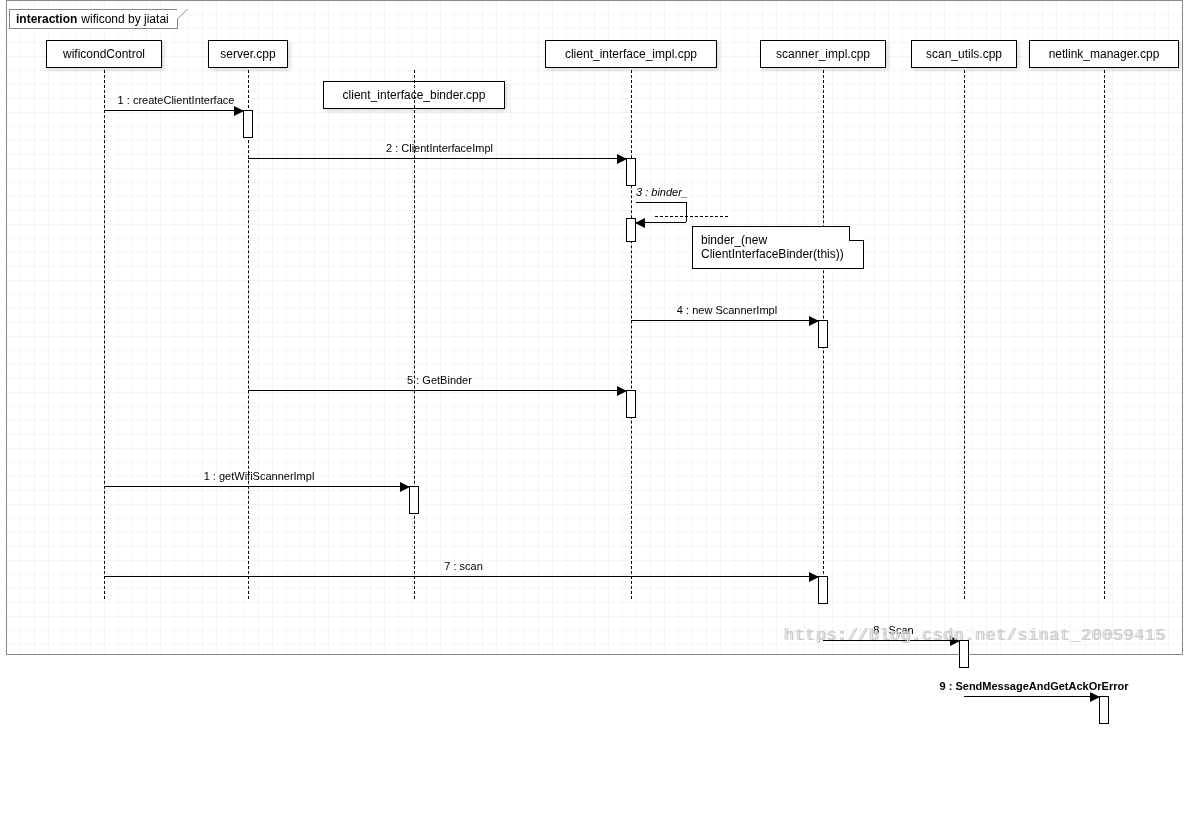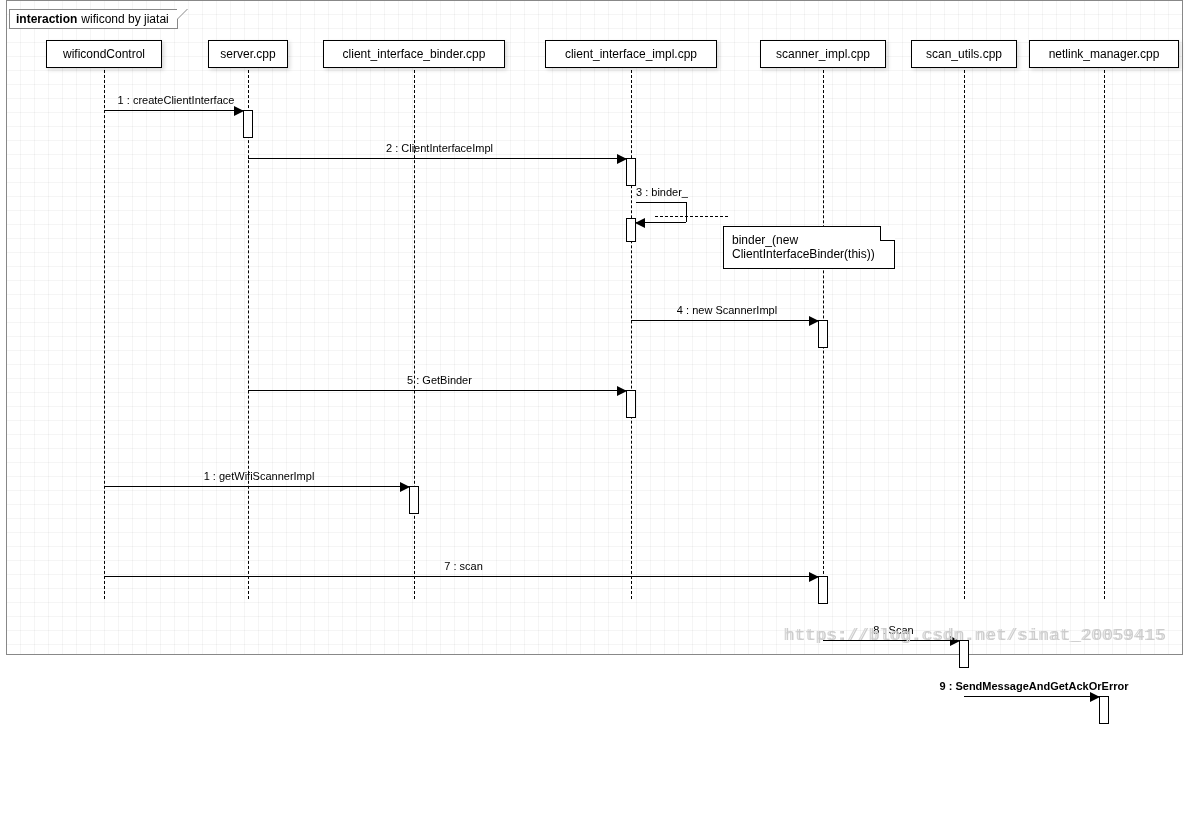--- a/index.html
+++ b/index.html
@@ -178,21 +178,21 @@
   <div class="frame-tab">
     <b>interaction</b>
     <span>wificond by jiatai</span>
   </div>
 
   <div id="lifelines">
       <div class="head" style="left: 46px; width: 116px;"><span>wificondControl</span></div>
       <div class="lifeline" style="left: 104px;"></div>
       <div class="head" style="left: 208px; width: 80px;"><span>server.cpp</span></div>
       <div class="lifeline" style="left: 248px;"></div>
-      <div class="head" style="left: 323px; width: 182px;"><span>client_interface_binder.cpp</span></div>
+      <div class="head" style="left: 323px; width: 182px; margin-top: 41px;"><span>client_interface_binder.cpp</span></div>
       <div class="lifeline" style="left: 414px;"></div>
       <div class="head" style="left: 545px; width: 172px;"><span>client_interface_impl.cpp</span></div>
       <div class="lifeline" style="left: 631px;"></div>
       <div class="head" style="left: 760px; width: 126px;"><span>scanner_impl.cpp</span></div>
       <div class="lifeline" style="left: 823px;"></div>
       <div class="head" style="left: 911px; width: 106px;"><span>scan_utils.cpp</span></div>
       <div class="lifeline" style="left: 964px;"></div>
       <div class="head" style="left: 1029px; width: 150px;"><span>netlink_manager.cpp</span></div>
       <div class="lifeline" style="left: 1104px;"></div>
     </div>
@@ -214,21 +214,21 @@
       <div class="msg-label" style="position: absolute; top: 94px; left: 176px; transform: translateX(-50%);">1 : createClientInterface</div>
       <div class="msg" style="left: 248px; top: 158px; width: 378px;">
         <div class="arrow-r"></div>
       </div>
       <div class="msg-label" style="position: absolute; top: 142px; left: 439.5px; transform: translateX(-50%);">2 : ClientInterfaceImpl</div>
       <div class="msg" style="left: 636px; top: 202px; width: 50px;"></div>
       <div style="position: absolute; left: 686px; top: 202px; height: 20px; border-left: 1px solid rgb(0, 0, 0);"></div>
       <div class="msg" style="left: 636px; top: 222px; width: 50px;">
         <div class="arrow-l"></div>
       </div>
-      <div class="msg-label" style="left: 636px; top: 186px; position: absolute;">3 : binder_</div>
+      <div class="msg-label" style="left: 636px; top: 186px; position: absolute; font-style: italic;">3 : binder_</div>
       <div class="msg" style="left: 631px; top: 320px; width: 187px;">
         <div class="arrow-r"></div>
       </div>
       <div class="msg-label" style="position: absolute; top: 304px; left: 727px; transform: translateX(-50%);">4 : new ScannerImpl</div>
       <div class="msg" style="left: 248px; top: 390px; width: 378px;">
         <div class="arrow-r"></div>
       </div>
       <div class="msg-label" style="position: absolute; top: 374px; left: 439.5px; transform: translateX(-50%);">5 : GetBinder</div>
       <div class="msg" style="left: 104px; top: 486px; width: 305px;">
         <div class="arrow-r"></div>
@@ -242,21 +242,21 @@
         <div class="arrow-r"></div>
       </div>
       <div class="msg-label" style="position: absolute; top: 624px; left: 893.5px; transform: translateX(-50%);">8 : Scan</div>
       <div class="msg" style="left: 964px; top: 696px; width: 135px;">
         <div class="arrow-r"></div>
       </div>
       <div class="msg-label" style="position: absolute; top: 680px; left: 1034px; transform: translateX(-50%); font-weight: bold;">9 : SendMessageAndGetAckOrError</div>
     </div>
 
   <div id="note-anchor" class="note-anchor" style="left: 655px; top: 216px; width: 73px;"></div>
-  <div id="note" class="note" style="left: 723px; top: 226px; width: 172px; min-height: 40px;">
+  <div id="note" class="note" style="left: 692px; top: 226px; width: 172px; min-height: 40px;">
     <div class="fold"></div>
     <div>binder_(new</div>
     <div>ClientInterfaceBinder(this))</div>
   </div>
 
   <div class="wm2">https://blog.csdn.net/sinat_20059415</div>
   <div class="wm1">https://blog.csdn.net/sinat_20059415</div>
 </div>
 
 </body></html>

